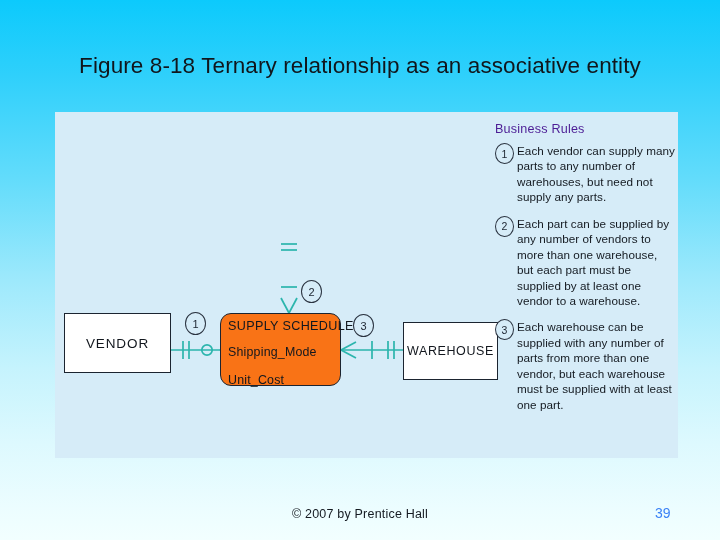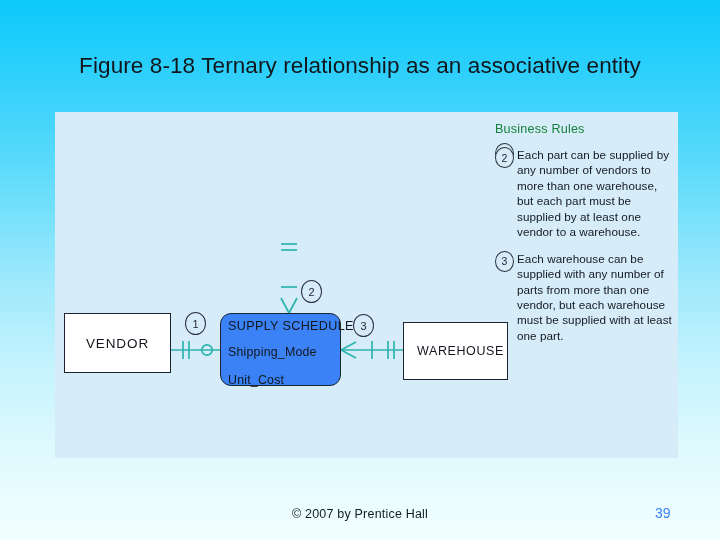--- a/index.html
+++ b/index.html
@@ -26,26 +26,26 @@
   }
 
   
   .ent{
     position:absolute;background:#ffffff;border:1.6px solid #1b2430;
     display:flex;align-items:center;justify-content:center;
     color:#12171e;font-size:13.5px;letter-spacing:.9px;
   }
   #box-part{left:185px;top:60px;width:98px;height:61px;}
   #box-vendor{left:9px;top:201px;width:105px;height:58px;}
-  #box-warehouse{left:348px;top:210px;width:93px;height:56px;font-size:12.5px;letter-spacing:.6px;padding-left:10px;}
+  #box-warehouse{left:348px;top:210px;width:93px;height:56px;font-size:12.5px;letter-spacing:.6px;}
 
   
   #box-supply{
     position:absolute;left:165px;top:201px;width:121px;height:73px;
-    background:#3b82f6;border:1.6px solid #1b2430;border-radius:11px;
+    background:#f97316;border:1.6px solid #1b2430;border-radius:11px;
     padding:5px 0 0 7px;box-sizing:border-box;
   }
   #box-supply .ttl{font-size:12.6px;color:#12171e;letter-spacing:.35px;white-space:nowrap;}
   #box-supply .attr{font-size:12.4px;color:#12171e;letter-spacing:.2px;line-height:1.28;margin-top:12px;}
 
   
   .wires{position:absolute;left:0;top:0;width:623px;height:346px;overflow:visible;}
 
   
   .mark{
@@ -53,21 +53,21 @@
     border-radius:50%;background:#d6ecf8;
     display:flex;align-items:center;justify-content:center;
     font-size:11px;color:#1b2430;
   }
   #mark-1{left:130px;top:200px;}
   #mark-2{left:246px;top:168px;}
   #mark-3{left:298px;top:202px;}
 
   
   .rules{position:absolute;left:440px;top:10px;width:180px;}
-  .rules-h{font-size:12.6px;color:#15803d;margin-bottom:7px;letter-spacing:.2px;}
+  .rules-h{font-size:12.6px;color:#4c1d95;margin-bottom:7px;letter-spacing:.2px;}
   .rule{position:relative;padding-left:22px;margin-bottom:11px;}
   .rule .num{
     position:absolute;left:0;top:0px;width:17px;height:19px;
     border:1.3px solid #2a3340;border-radius:50%;background:#d6ecf8;
     display:flex;align-items:center;justify-content:center;
     font-size:10.5px;color:#1b2430;
   }
   .rule .txt{font-size:11.7px;line-height:1.32;color:#141a21;letter-spacing:.05px;}
 
   
@@ -139,20 +139,21 @@
 
     <div class="mark" id="mark-1">1</div>
     <div class="mark" id="mark-2">2</div>
     <div class="mark" id="mark-3">3</div>
 
     <div class="rules">
       <div class="rules-h">Business Rules</div>
 
       <div class="rule">
         <div class="num">1</div>
+        <div class="txt">Each vendor can supply many parts to any number of warehouses, but need not supply any parts.</div>
       </div>
 
       <div class="rule">
         <div class="num">2</div>
         <div class="txt">Each part can be supplied by any number of vendors to more than one warehouse, but each part must be supplied by at least one vendor to a warehouse.</div>
       </div>
 
       <div class="rule">
         <div class="num">3</div>
         <div class="txt">Each warehouse can be supplied with any number of parts from more than one vendor, but each warehouse must be supplied with at least one part.</div>

